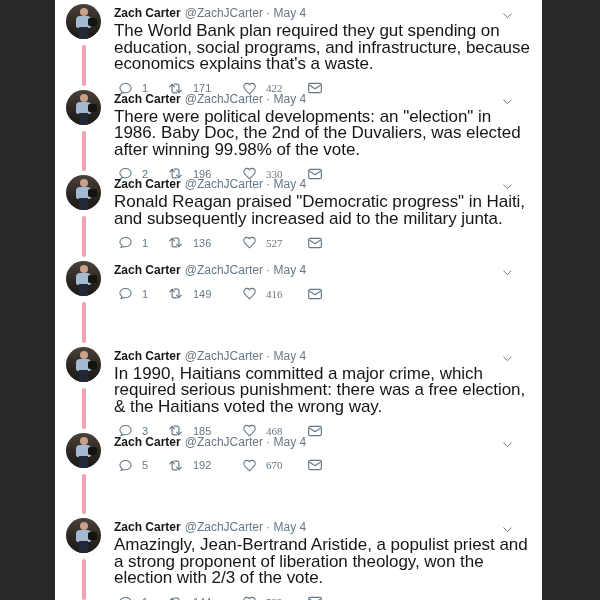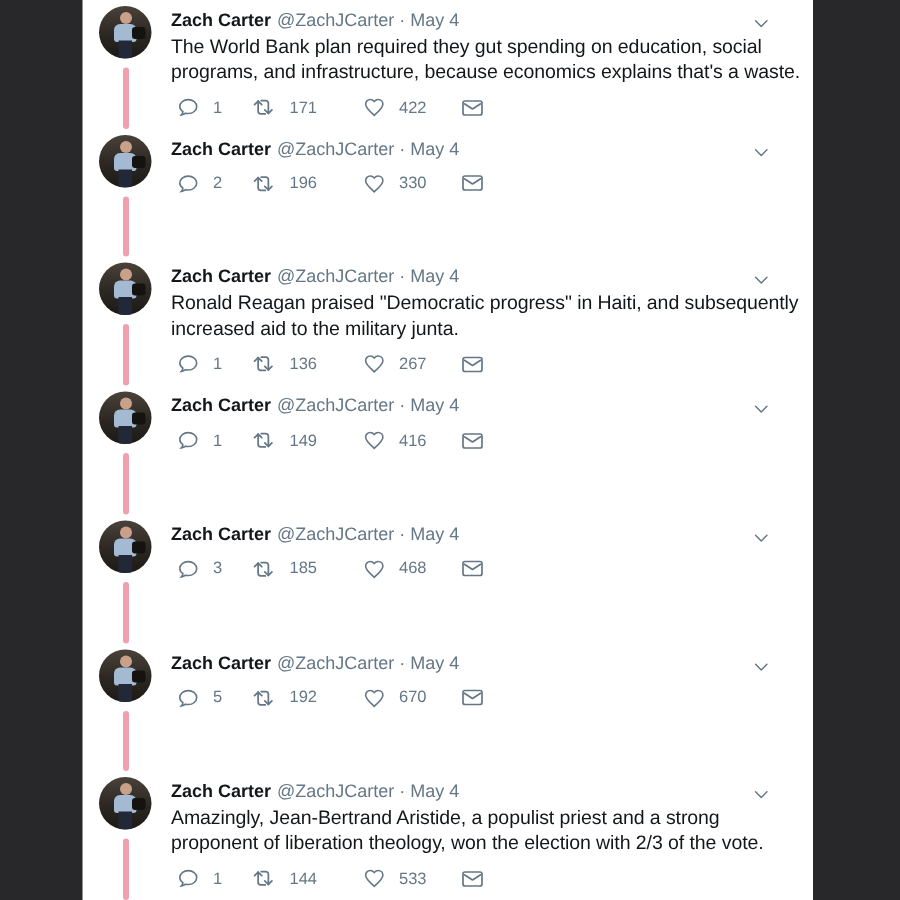--- a/index.html
+++ b/index.html
@@ -36,30 +36,30 @@
   
   .thread{position:absolute;left:27px;top:45px;bottom:0;width:4px;border-radius:2px;background:var(--thread);}
   
   .head{padding-top:6px;margin-left:59px;font-size:12px;line-height:15px;white-space:nowrap;}
   .name{font-weight:bold;color:var(--text);cursor:pointer;}
   .byline{color:var(--meta);margin-left:4px;cursor:pointer;}
   .chevron{position:absolute;right:28px;top:9px;color:var(--meta);cursor:pointer;line-height:0;}
   
   .text{
     margin:2px 0 0 59px;width:424px;
-    font-size:13px;line-height:16.5px;letter-spacing:-0.05px;
+    font-size:17px;line-height:16.5px;letter-spacing:-0.05px;
     color:var(--text);
   }
   
   .actions{display:flex;align-items:center;margin:8px 0 0 63px;color:var(--icon);}
   .act{display:flex;align-items:center;cursor:pointer;}
   .act svg{flex:none;}
   .act-reply{width:49px;}
   .act-rt{width:75px;}
-  .act-like{width:65px;}
+  .act-like{width:65px;font-family:Liberation Serif, serif;}
   .cnt{margin-left:9px;font-size:11px;color:var(--meta);}
 </style>
 </head>
 <body>
 
 <main class="feed" id="feed">
   <article class="tweet">
     <div class="avatar">
       <div class="av-head"></div>
       <div class="av-torso"></div>
@@ -135,20 +135,21 @@
     <div class="head">
       <span class="name">Zach Carter</span><span class="byline">@ZachJCarter · May 4</span>
     </div>
 
     <span class="chevron">
       <svg width="13" height="13" viewBox="0 0 24 24">
           <path d="M5 9l7 7 7-7" fill="none" stroke="currentColor" stroke-width="1.8" stroke-linecap="round" stroke-linejoin="round"></path>
         </svg>
     </span>
 
+    <p class="text">There were political developments: an "election" in 1986. Baby Doc, the 2nd of the Duvaliers, was elected after winning 99.98% of the vote.</p>
 
     <div class="actions">
       <span class="act act-reply">
         <span style="line-height:0;">
           <svg width="15" height="15" viewBox="0 0 24 24">
               <path d="M21 11.3c0 4.1-4 7.4-9 7.4-1 0-2-.1-2.9-.4-1.1.9-2.6 1.6-4.4 1.8 1-1 1.5-2.2 1.6-3.4-2-1.3-3.3-3.3-3.3-5.4C3 7.2 7 3.9 12 3.9s9 3.3 9 7.4z" fill="none" stroke="currentColor" stroke-width="1.7"></path>
             </svg>
         </span>
         <span class="cnt">2</span>
       </span>
@@ -228,21 +229,21 @@
             </svg>
         </span>
         <span class="cnt">136</span>
       </span>
       <span class="act act-like">
         <span style="line-height:0;">
           <svg width="15" height="15" viewBox="0 0 24 24">
               <path d="M12 20.6l-1.3-1.2C6 15.2 2.8 12.3 2.8 8.8 2.8 6 5 3.8 7.8 3.8c1.6 0 3.2.8 4.2 2 1-1.2 2.6-2 4.2-2 2.8 0 5 2.2 5 5 0 3.5-3.2 6.4-7.9 10.6L12 20.6z" fill="none" stroke="currentColor" stroke-width="1.7"></path>
             </svg>
         </span>
-        <span class="cnt">267</span>
+        <span class="cnt">527</span>
       </span>
       <span class="act act-dm">
         <span style="line-height:0;">
           <svg width="16" height="14" viewBox="0 0 24 20">
               <g fill="none" stroke="currentColor" stroke-width="1.7" stroke-linejoin="round">
                 <rect x="2.5" y="3" width="19" height="14" rx="2"></rect>
                 <path d="M3.5 5.5 12 11l8.5-5.5"></path>
               </g>
             </svg>
         </span>
@@ -325,20 +326,21 @@
     <div class="head">
       <span class="name">Zach Carter</span><span class="byline">@ZachJCarter · May 4</span>
     </div>
 
     <span class="chevron">
       <svg width="13" height="13" viewBox="0 0 24 24">
           <path d="M5 9l7 7 7-7" fill="none" stroke="currentColor" stroke-width="1.8" stroke-linecap="round" stroke-linejoin="round"></path>
         </svg>
     </span>
 
+    <p class="text">In 1990, Haitians committed a major crime, which required serious punishment: there was a free election, &amp; the Haitians voted the wrong way.</p>
 
     <div class="actions">
       <span class="act act-reply">
         <span style="line-height:0;">
           <svg width="15" height="15" viewBox="0 0 24 24">
               <path d="M21 11.3c0 4.1-4 7.4-9 7.4-1 0-2-.1-2.9-.4-1.1.9-2.6 1.6-4.4 1.8 1-1 1.5-2.2 1.6-3.4-2-1.3-3.3-3.3-3.3-5.4C3 7.2 7 3.9 12 3.9s9 3.3 9 7.4z" fill="none" stroke="currentColor" stroke-width="1.7"></path>
             </svg>
         </span>
         <span class="cnt">3</span>
       </span>

